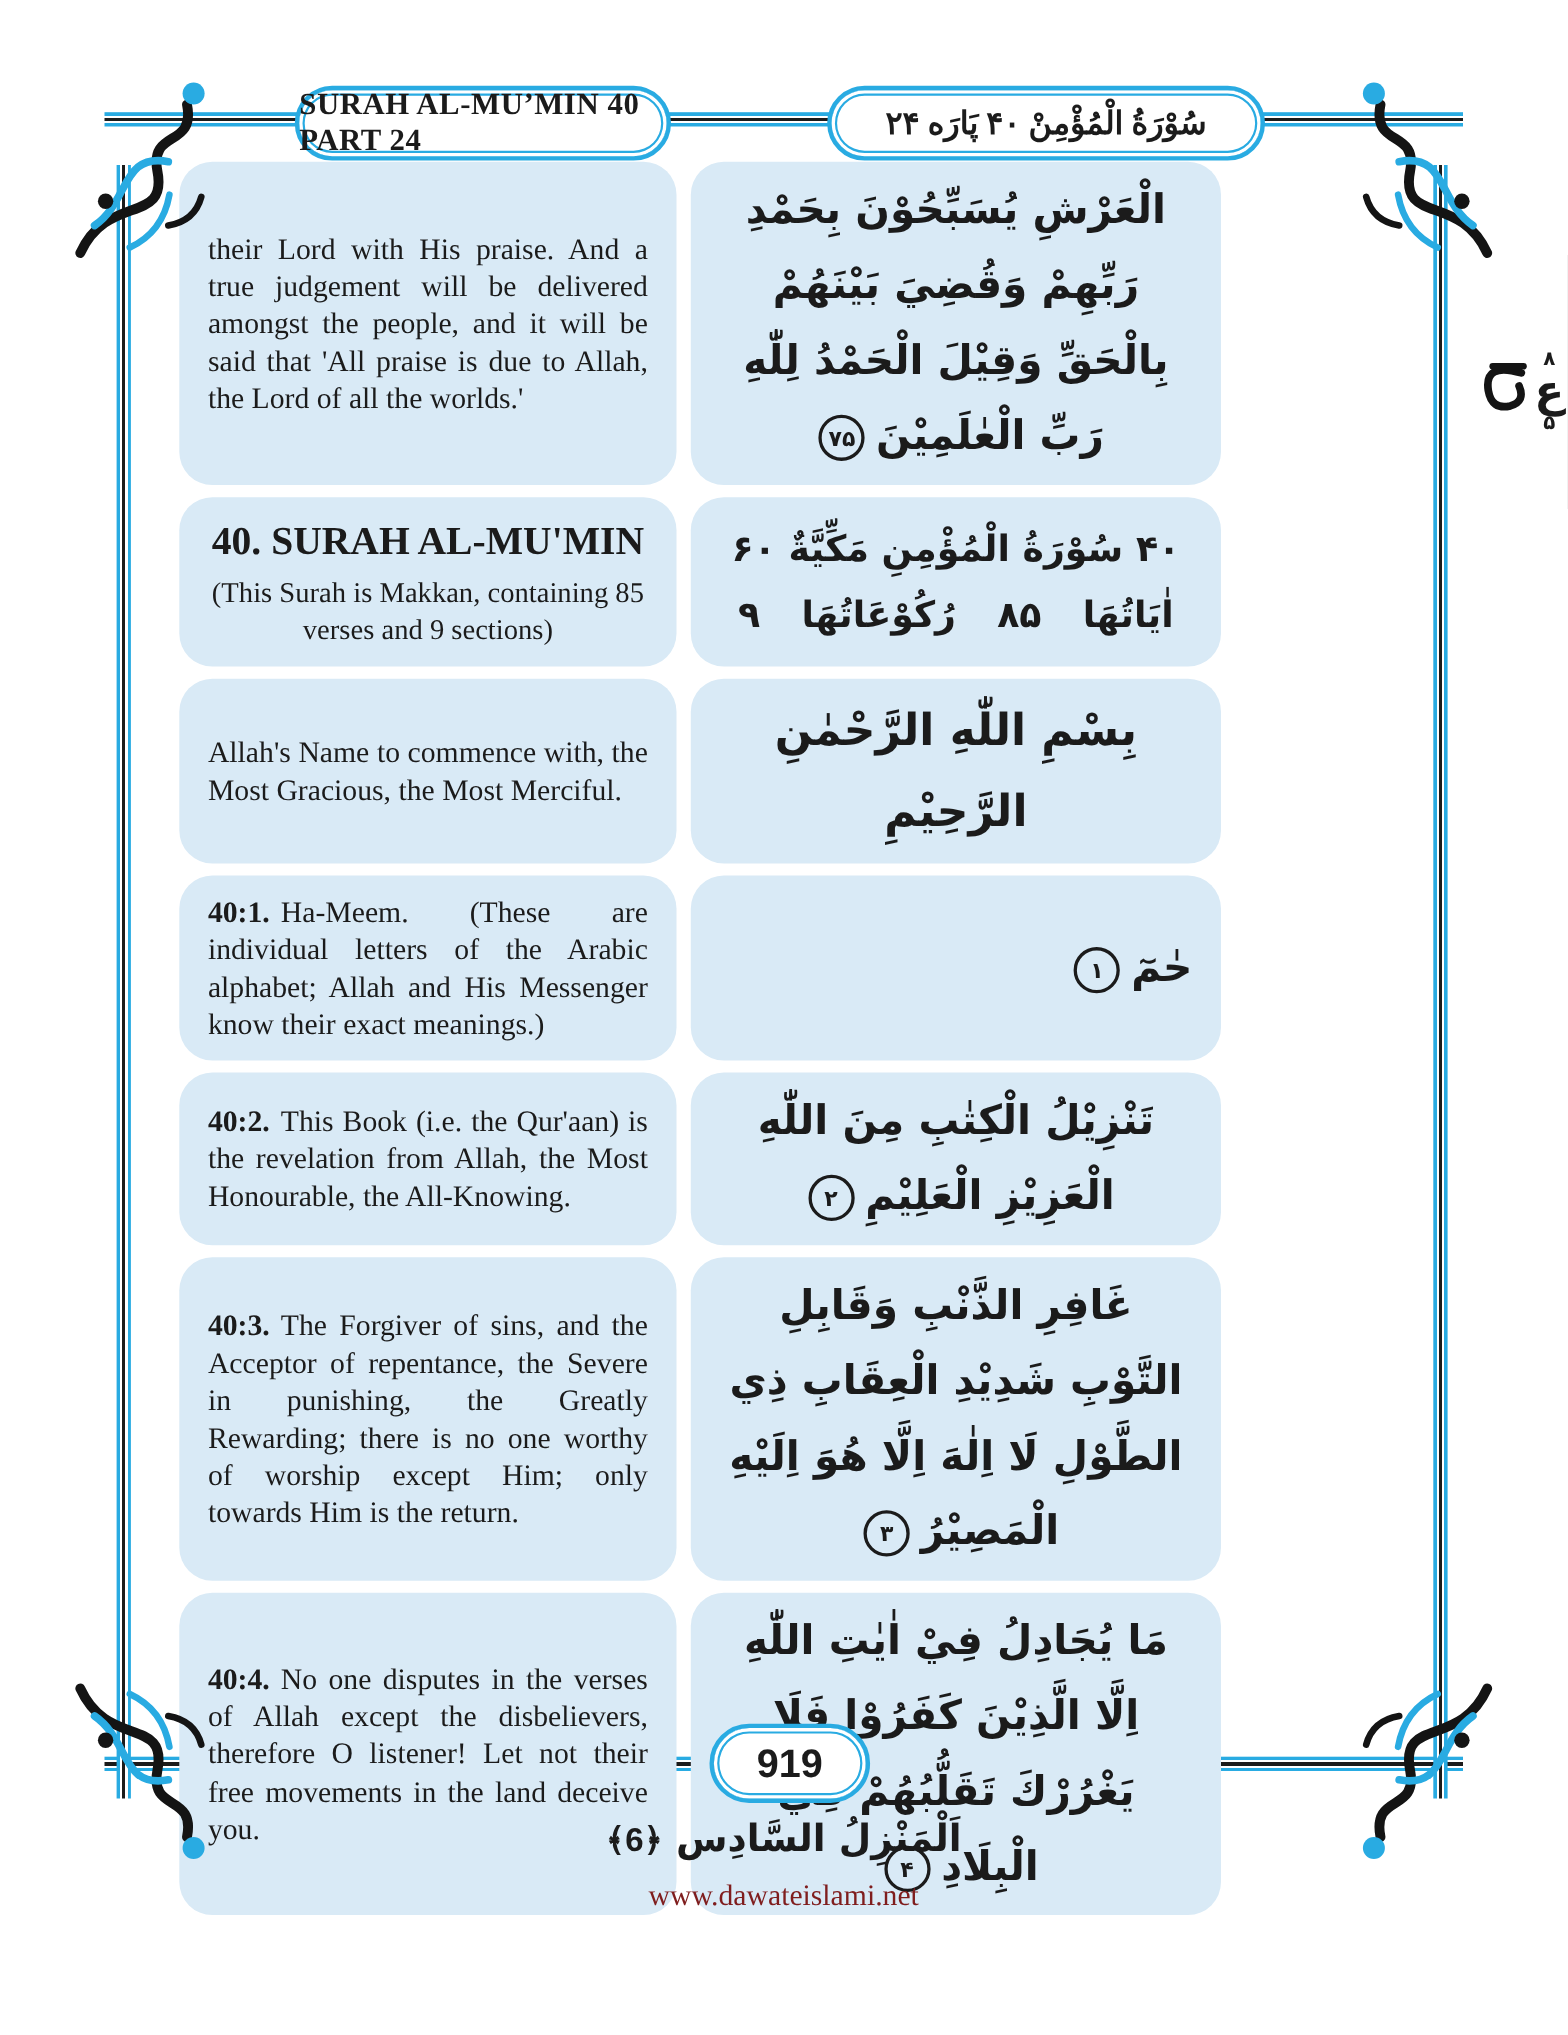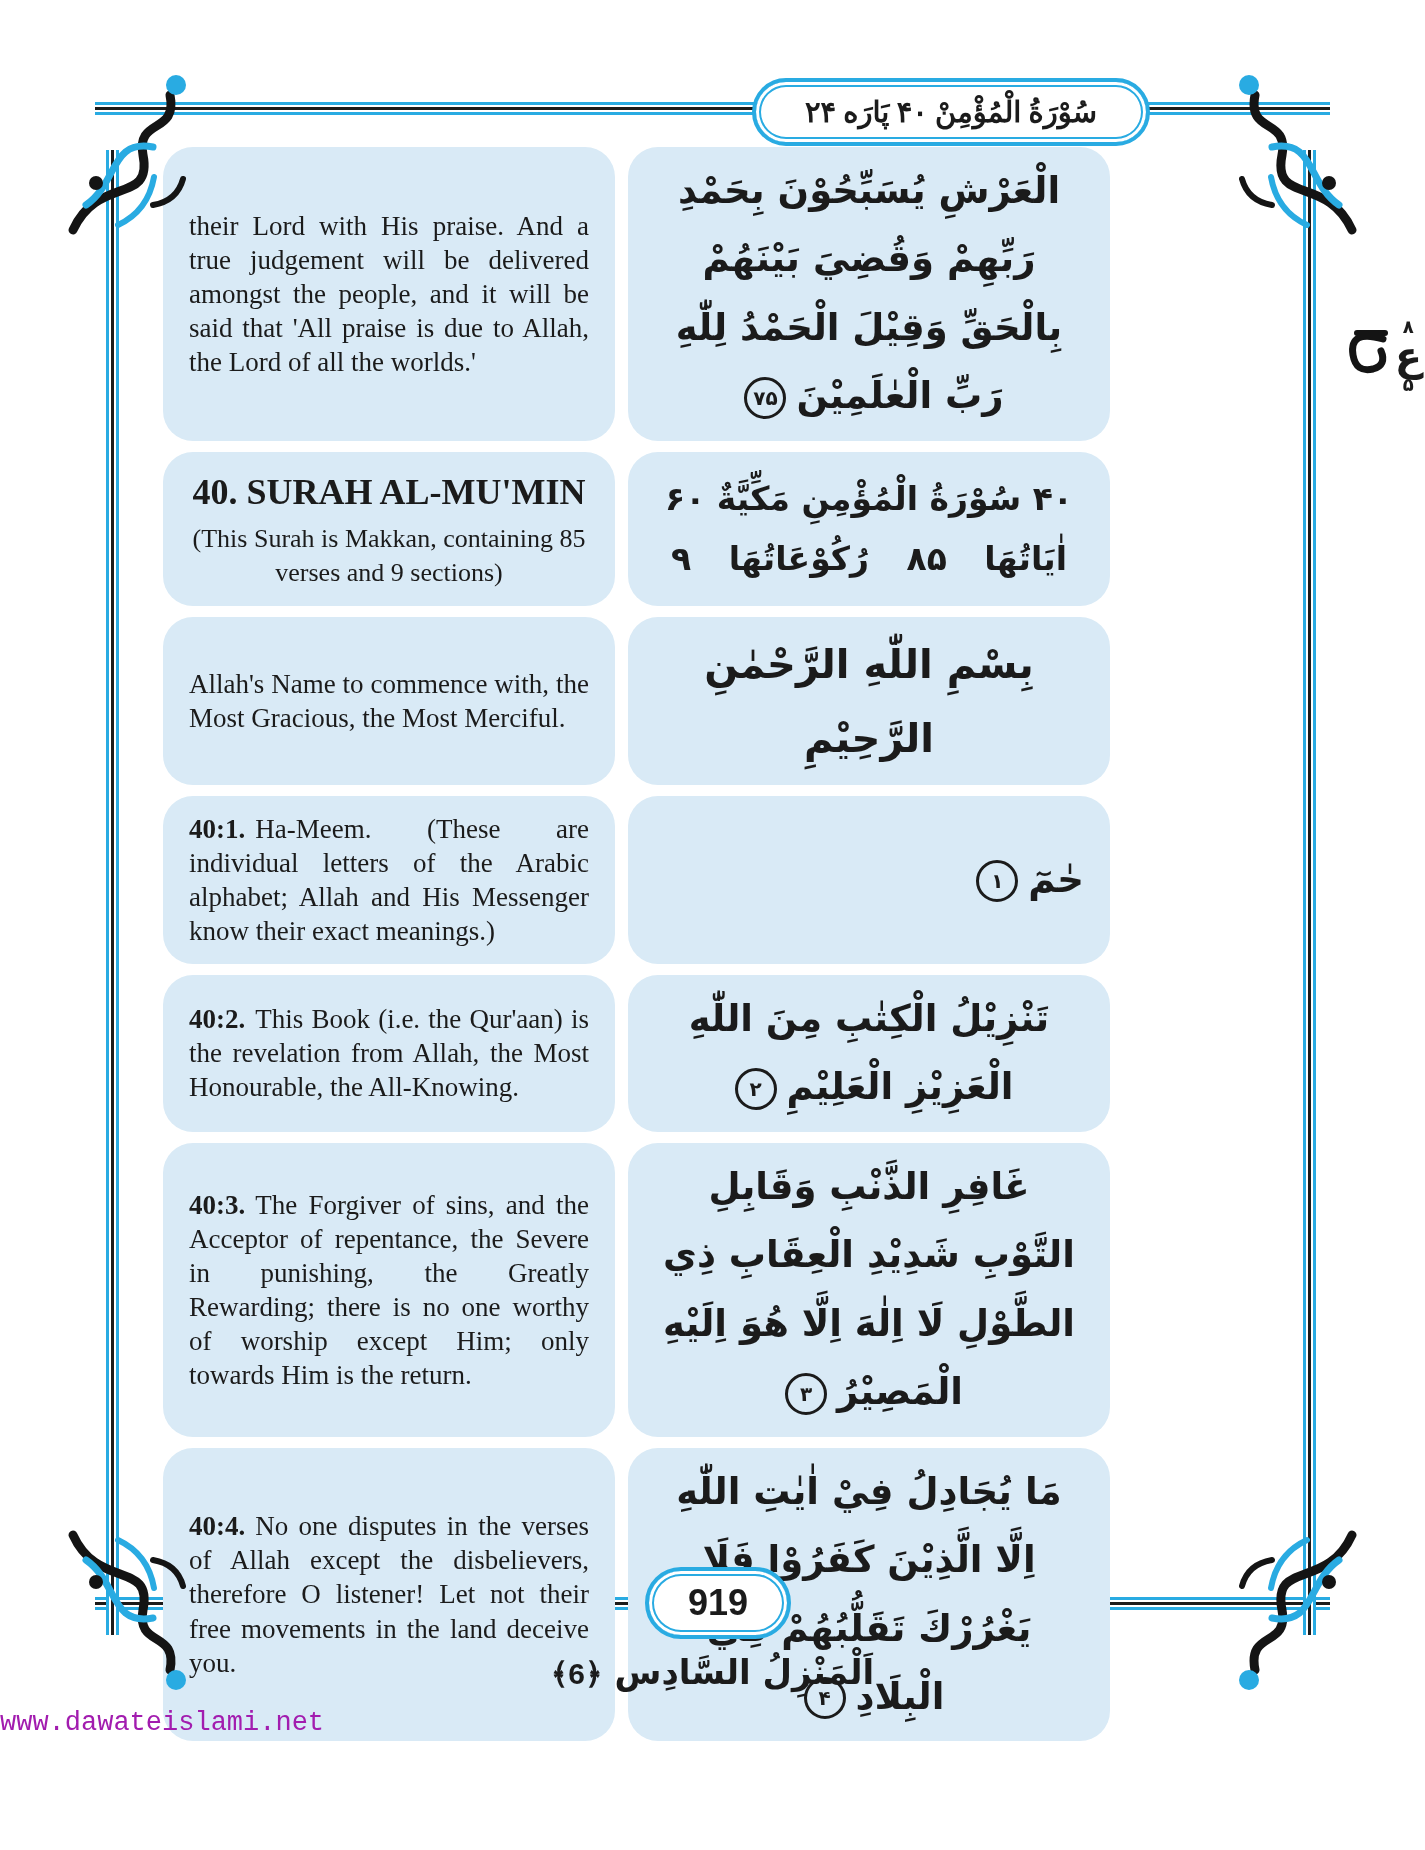--- a/index.html
+++ b/index.html
@@ -77,22 +77,22 @@
   .ruku .sm{font-size:18px;}
   .ruku .ain{font-size:40px; line-height:1;}
 
   
   .manzil{
     position:absolute; left:0; right:0; top:1652px; text-align:center;
     font-family:"DejaVu Sans", sans-serif; font-weight:bold; font-size:34px; direction:rtl;
   }
   .manzil .num{font-family:"Liberation Sans", sans-serif; font-size:30px;}
   .website{
-    position:absolute; left:0; right:0; top:1708px; text-align:left;
-    font-family:Liberation Mono, monospace; font-size:27px; color:#a21caf;
+    position:absolute; left:0; right:0; top:1708px; text-align:center;
+    font-family:Liberation Serif, serif; font-size:27px; color:#7f1d1d;
   }
 </style>
 </head>
 <body>
 
 <div class="page">
 
   <div class="hrule top"></div>
   <div class="hrule bottom"></div>
   <div class="vrule left"></div>
@@ -124,20 +124,23 @@
   </svg>
   <svg class="corner br" viewBox="0 0 190 190">
     <path d="M15 175 C 40 120, 95 150, 85 100 C 78 62, 120 80, 112 40" fill="none" stroke="#141414" stroke-width="9" stroke-linecap="round"></path>
     <path d="M28 150 C 60 128, 52 84, 95 92" fill="none" stroke="#29abe2" stroke-width="7" stroke-linecap="round"></path>
     <path d="M60 170 q30 -14 36 -48" fill="none" stroke="#29abe2" stroke-width="6" stroke-linecap="round"></path>
     <circle cx="118" cy="30" r="10" fill="#29abe2"></circle>
     <circle cx="38" cy="128" r="7" fill="#141414"></circle>
     <path d="M95 150 q24 -4 30 -26" fill="none" stroke="#141414" stroke-width="6" stroke-linecap="round"></path>
   </svg>
 
+  <div class="pill pill-title-left">
+    <span>SURAH AL-MU’MIN 40 PART 24</span>
+  </div>
   <div class="pill pill-title-right">
     <span>سُوْرَةُ الْمُؤْمِنْ ۴۰ پَارَه ۲۴</span>
   </div>
 
   <div class="content">
 
     <div class="row r1">
       <div class="cell cell-en">
         <p class="en-p">their Lord with His praise. And a true judgement will be delivered amongst the people, and it will be said that 'All praise is due to Allah, the Lord of all the worlds.'</p>
       </div>

